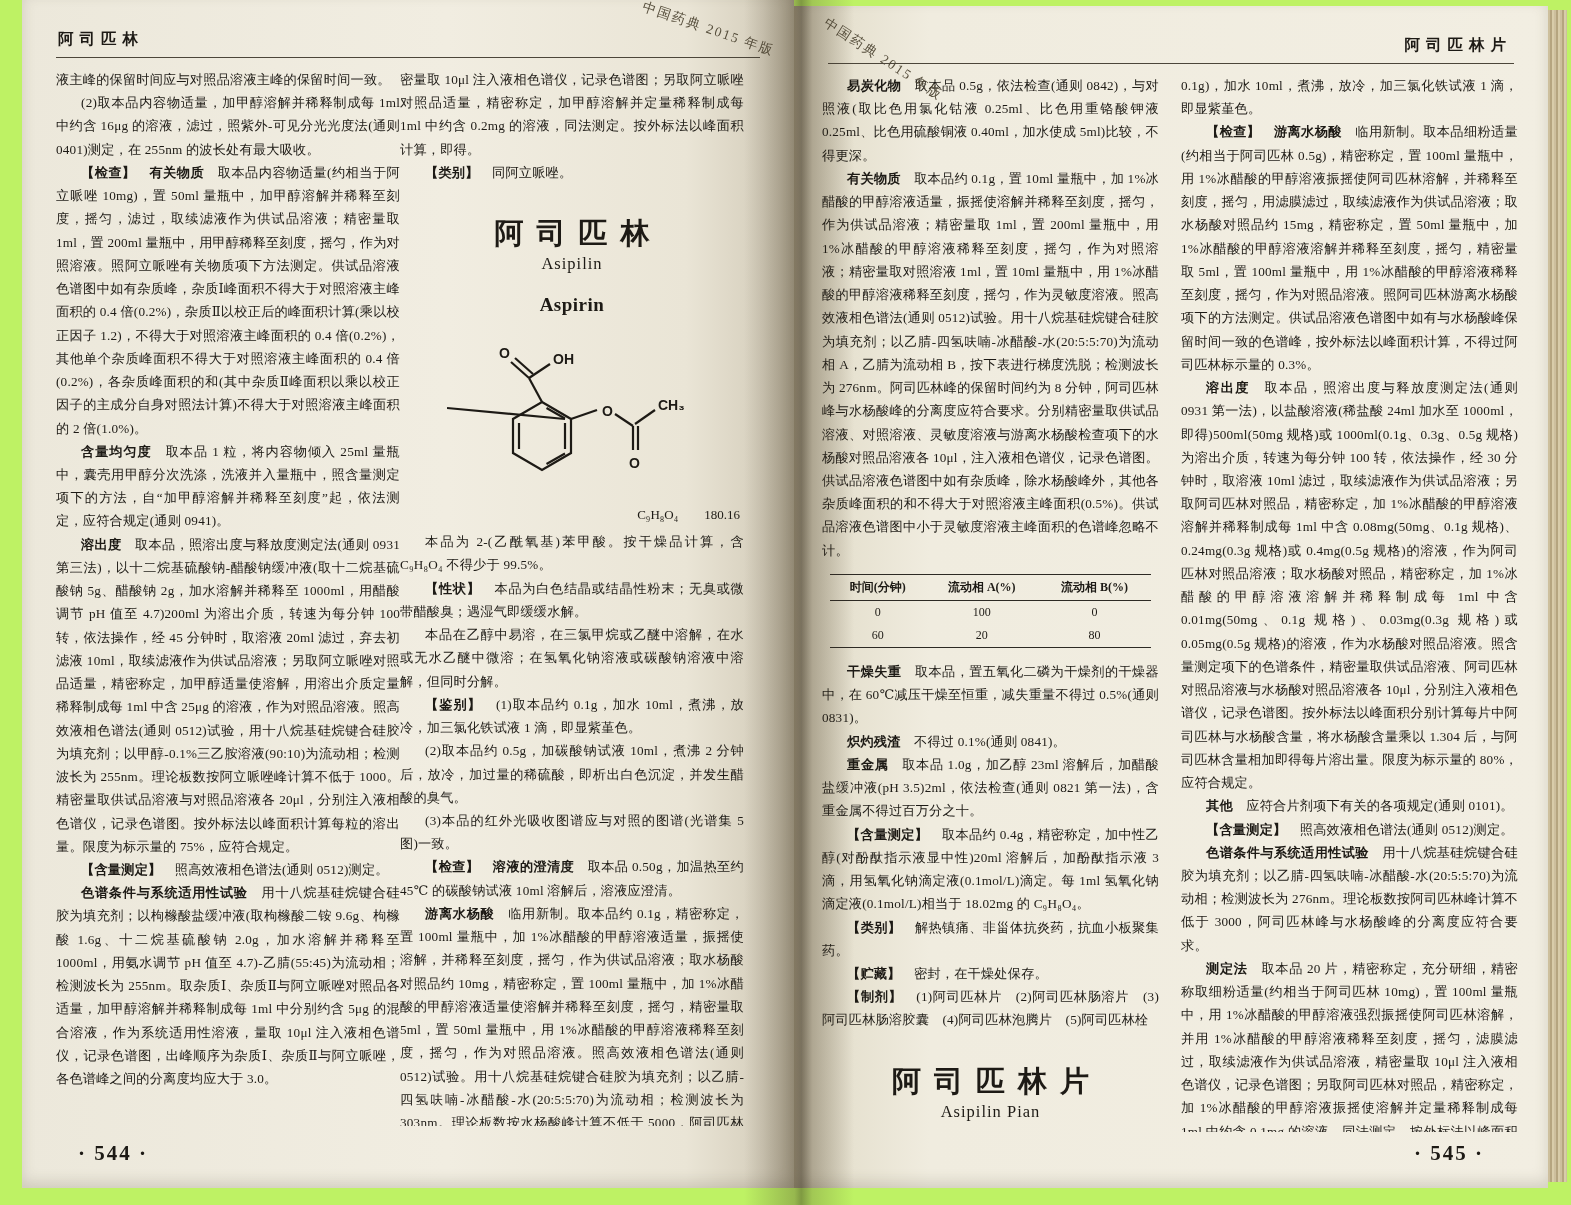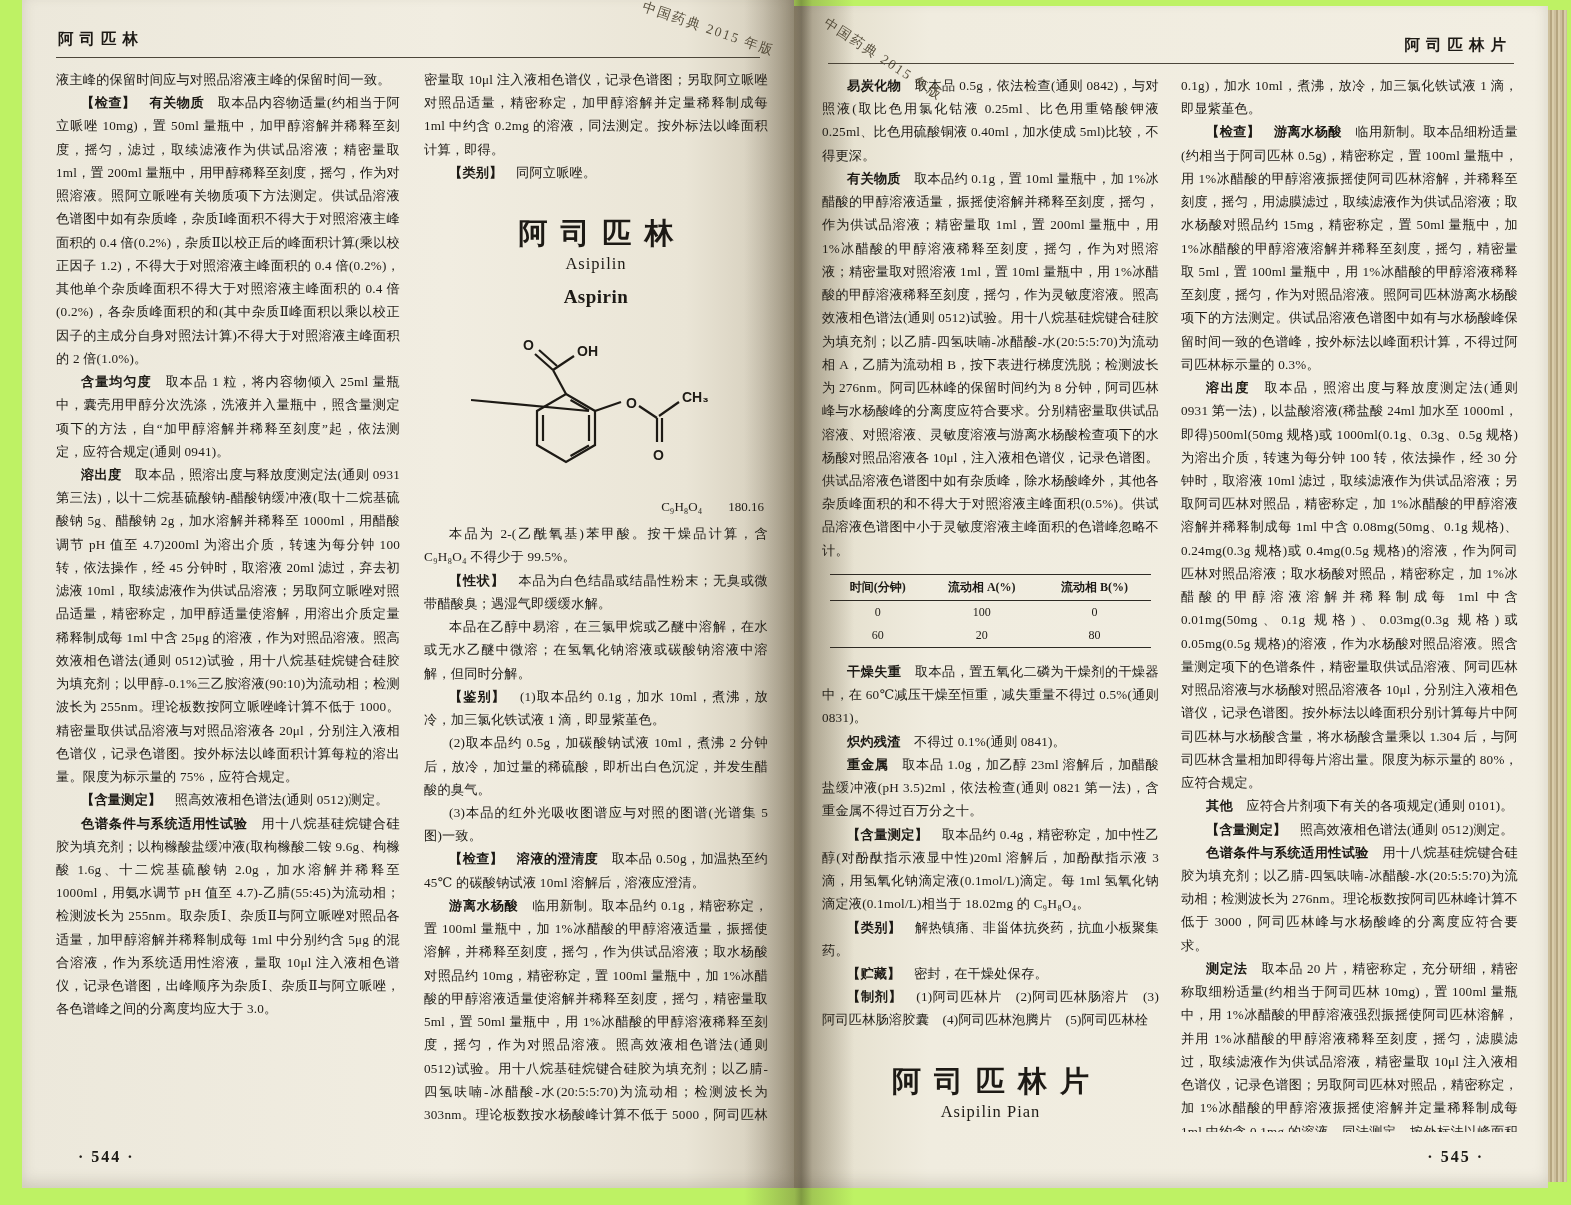--- a/index.html
+++ b/index.html
@@ -17,56 +17,57 @@
   .edge-strip{position:absolute;left:1548px;top:10px;width:19px;height:1172px;
     background:repeating-linear-gradient(90deg,#cdbf9d 0 2px,#b5a57f 2px 4px,#d8cca9 4px 6px);}
   .pg-header{position:relative;height:50px;margin:8px 34px 4px 34px;}
   .pg-header .rule{position:absolute;left:0;right:0;bottom:0;border-bottom:1.6px solid #4c463a;}
   .hdr-title{position:absolute;bottom:8px;font-size:15.5px;font-weight:bold;letter-spacing:6px;}
   .hdr-title.left{left:2px;}
   .hdr-title.right{right:2px;}
   .hdr-edition{position:absolute;font-size:13.5px;color:#54четыре;color:#554d3b;letter-spacing:2px;white-space:nowrap;}
   .ed-l{right:-18px;top:12px;transform:rotate(19deg);}
   .ed-r{left:2px;top:0px;transform:rotate(33deg);transform-origin:left top;}
-  .cols{display:flex;margin:10px 26px 0 34px;gap:24px;}
+  .cols{display:flex;margin:10px 26px 0 34px;}
   .page-right .cols{margin:10px 30px 0 28px;gap:22px;}
   .col{width:344px;height:1058px;overflow:hidden;}
   .page-right .col{width:337px;}
   .para{margin:0;text-align:justify;text-indent:1.9em;font-size:13.2px;line-height:1.76;letter-spacing:.2px;}
   .para.cont{text-indent:0;}
   .para b{font-weight:bold;}
   .mono{ text-align:center;margin:30px 0 10px 0;}
   .mono .cn{font-size:29px;font-weight:bold;letter-spacing:13px;text-indent:13px;}
   .mono .py{font-size:16.5px;letter-spacing:1px;}
-  .mono .en{font-size:19px;font-weight:bold;margin-top:12px;letter-spacing:.5px;}
+  .mono .en{font-size:19px;font-weight:bold;margin-top:20px;letter-spacing:.5px;}
   .structure{margin:6px auto 0 auto;display:block;}
   .formula-line{text-align:right;font-size:13px;margin:0 4px 6px 0;}
   .grad-table{width:95%;margin:12px auto 12px auto;border-collapse:collapse;font-size:12px;
     border-top:1.7px solid #2d2a24;border-bottom:1.7px solid #2d2a24;}
   .grad-table th{font-weight:bold;border-bottom:1px solid #2d2a24;padding:4px 2px;}
   .grad-table td{padding:4px 2px;text-align:center;}
-  .page-no{position:absolute;bottom:22px;font-size:16px;font-weight:bold;letter-spacing:2px;}
+  .page-no{position:absolute;bottom:22px;font-size:21px;font-weight:bold;letter-spacing:2px;}
   .pn-l{left:56px;}
   .pn-r{right:64px;}
   svg text{font-family:"Liberation Sans","DejaVu Sans",sans-serif;font-size:14px;font-weight:bold;fill:#1d1a15;}
 </style>
 </head>
 <body>
 
 <div class="photo">
 
   <div class="page page-left">
     <div class="pg-header">
       <span class="hdr-title left">阿司匹林</span>
       <span class="hdr-edition ed-l">中国药典 2015 年版</span>
       <span class="rule"></span>
     </div>
     <div class="cols">
       <div class="col">
         <p class="para cont"><b></b><span>液主峰的保留时间应与对照品溶液主峰的保留时间一致。</span></p>
+        <p class="para"><b></b><span>(2)取本品内容物适量，加甲醇溶解并稀释制成每 1ml 中约含 16μg 的溶液，滤过，照紫外-可见分光光度法(通则 0401)测定，在 255nm 的波长处有最大吸收。</span></p>
         <p class="para"><b>【检查】　有关物质</b><span>　取本品内容物适量(约相当于阿立哌唑 10mg)，置 50ml 量瓶中，加甲醇溶解并稀释至刻度，摇匀，滤过，取续滤液作为供试品溶液；精密量取 1ml，置 200ml 量瓶中，用甲醇稀释至刻度，摇匀，作为对照溶液。照阿立哌唑有关物质项下方法测定。供试品溶液色谱图中如有杂质峰，杂质Ⅰ峰面积不得大于对照溶液主峰面积的 0.4 倍(0.2%)，杂质Ⅱ以校正后的峰面积计算(乘以校正因子 1.2)，不得大于对照溶液主峰面积的 0.4 倍(0.2%)，其他单个杂质峰面积不得大于对照溶液主峰面积的 0.4 倍(0.2%)，各杂质峰面积的和(其中杂质Ⅱ峰面积以乘以校正因子的主成分自身对照法计算)不得大于对照溶液主峰面积的 2 倍(1.0%)。</span></p>
         <p class="para"><b>含量均匀度</b><span>　取本品 1 粒，将内容物倾入 25ml 量瓶中，囊壳用甲醇分次洗涤，洗液并入量瓶中，照含量测定项下的方法，自“加甲醇溶解并稀释至刻度”起，依法测定，应符合规定(通则 0941)。</span></p>
         <p class="para"><b>溶出度</b><span>　取本品，照溶出度与释放度测定法(通则 0931 第三法)，以十二烷基硫酸钠-醋酸钠缓冲液(取十二烷基硫酸钠 5g、醋酸钠 2g，加水溶解并稀释至 1000ml，用醋酸调节 pH 值至 4.7)200ml 为溶出介质，转速为每分钟 100 转，依法操作，经 45 分钟时，取溶液 20ml 滤过，弃去初滤液 10ml，取续滤液作为供试品溶液；另取阿立哌唑对照品适量，精密称定，加甲醇适量使溶解，用溶出介质定量稀释制成每 1ml 中含 25μg 的溶液，作为对照品溶液。照高效液相色谱法(通则 0512)试验，用十八烷基硅烷键合硅胶为填充剂；以甲醇-0.1%三乙胺溶液(90:10)为流动相；检测波长为 255nm。理论板数按阿立哌唑峰计算不低于 1000。精密量取供试品溶液与对照品溶液各 20μl，分别注入液相色谱仪，记录色谱图。按外标法以峰面积计算每粒的溶出量。限度为标示量的 75%，应符合规定。</span></p>
         <p class="para"><b>【含量测定】</b><span>　照高效液相色谱法(通则 0512)测定。</span></p>
         <p class="para"><b>色谱条件与系统适用性试验</b><span>　用十八烷基硅烷键合硅胶为填充剂；以枸橼酸盐缓冲液(取枸橼酸二铵 9.6g、枸橼酸 1.6g、十二烷基硫酸钠 2.0g，加水溶解并稀释至 1000ml，用氨水调节 pH 值至 4.7)-乙腈(55:45)为流动相；检测波长为 255nm。取杂质Ⅰ、杂质Ⅱ与阿立哌唑对照品各适量，加甲醇溶解并稀释制成每 1ml 中分别约含 5μg 的混合溶液，作为系统适用性溶液，量取 10μl 注入液相色谱仪，记录色谱图，出峰顺序为杂质Ⅰ、杂质Ⅱ与阿立哌唑，各色谱峰之间的分离度均应大于 3.0。</span></p>
 
       </div>
       <div class="col">
         <p class="para cont"><b></b><span>密量取 10μl 注入液相色谱仪，记录色谱图；另取阿立哌唑对照品适量，精密称定，加甲醇溶解并定量稀释制成每 1ml 中约含 0.2mg 的溶液，同法测定。按外标法以峰面积计算，即得。</span></p>
         <p class="para"><b>【类别】</b><span>　同阿立哌唑。</span></p>

